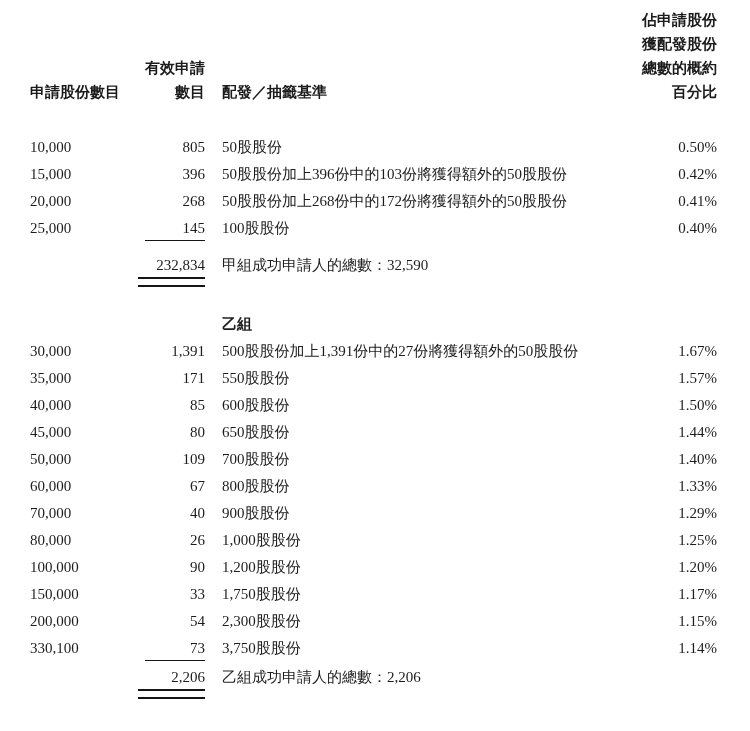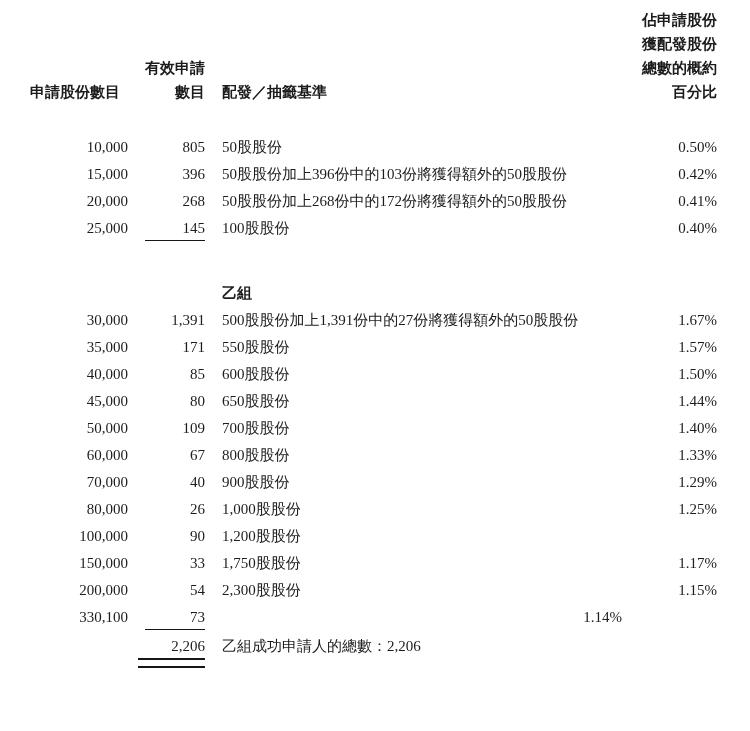--- a/index.html
+++ b/index.html
@@ -11,21 +11,21 @@
     font-size: 15px;
     overflow: hidden;
   }
   .page { padding: 8px 33px 0 30px; width: 687px; }
 
   
   .grid {
     display: grid;
     grid-template-columns: 98px 77px 417px 95px;
   }
-  .c-applied { text-align: right; }
+  .c-applied { text-align: left; }
   .c-valid   { text-align: right; position: relative; }
   .c-basis   { text-align: left; padding-left: 17px; }
   .c-pct     { text-align: right; }
 
   
   .table-header { align-items: end; font-weight: bold; line-height: 24px; }
   .hdr-multiline { display: block; }
   .hdr-line { display: block; }
   .h-col2, .h-col4 { text-align: right; }
   .h-col3 { padding-left: 17px; }
@@ -101,20 +101,29 @@
       <div class="c-applied">25,000</div>
       <div class="c-valid">
         <span>145</span>
         <span class="rule-single"></span>
       </div>
       <div class="c-basis">100股股份</div>
       <div class="c-pct">0.40%</div>
     </div>
   </div>
 
+  <div class="grid total-row">
+    <div class="c-applied"></div>
+    <div class="c-valid">
+      <span>232,834</span>
+      <span class="rule-double"></span>
+    </div>
+    <div class="c-basis">甲組成功申請人的總數：32,590</div>
+    <div class="c-pct"></div>
+  </div>
 
   <div class="section-b">
     <div class="grid group-label">
       <div></div>
       <div></div>
       <div class="c-basis">乙組</div>
       <div></div>
     </div>
 
     <div class="grid row">
@@ -162,39 +171,41 @@
     <div class="grid row">
       <div class="c-applied">80,000</div>
       <div class="c-valid">26</div>
       <div class="c-basis">1,000股股份</div>
       <div class="c-pct">1.25%</div>
     </div>
     <div class="grid row">
       <div class="c-applied">100,000</div>
       <div class="c-valid">90</div>
       <div class="c-basis">1,200股股份</div>
+      <div class="c-pct">1.20%</div>
     </div>
     <div class="grid row">
       <div class="c-applied">150,000</div>
       <div class="c-valid">33</div>
       <div class="c-basis">1,750股股份</div>
       <div class="c-pct">1.17%</div>
     </div>
     <div class="grid row">
       <div class="c-applied">200,000</div>
       <div class="c-valid">54</div>
       <div class="c-basis">2,300股股份</div>
       <div class="c-pct">1.15%</div>
     </div>
     <div class="grid row">
       <div class="c-applied">330,100</div>
       <div class="c-valid">
         <span>73</span>
         <span class="rule-single"></span>
       </div>
+      <div class="c-basis">3,750股股份</div>
       <div class="c-pct">1.14%</div>
     </div>
   </div>
 
   <div class="grid total-row total-row-b">
     <div class="c-applied"></div>
     <div class="c-valid">
       <span>2,206</span>
       <span class="rule-double"></span>
     </div>

